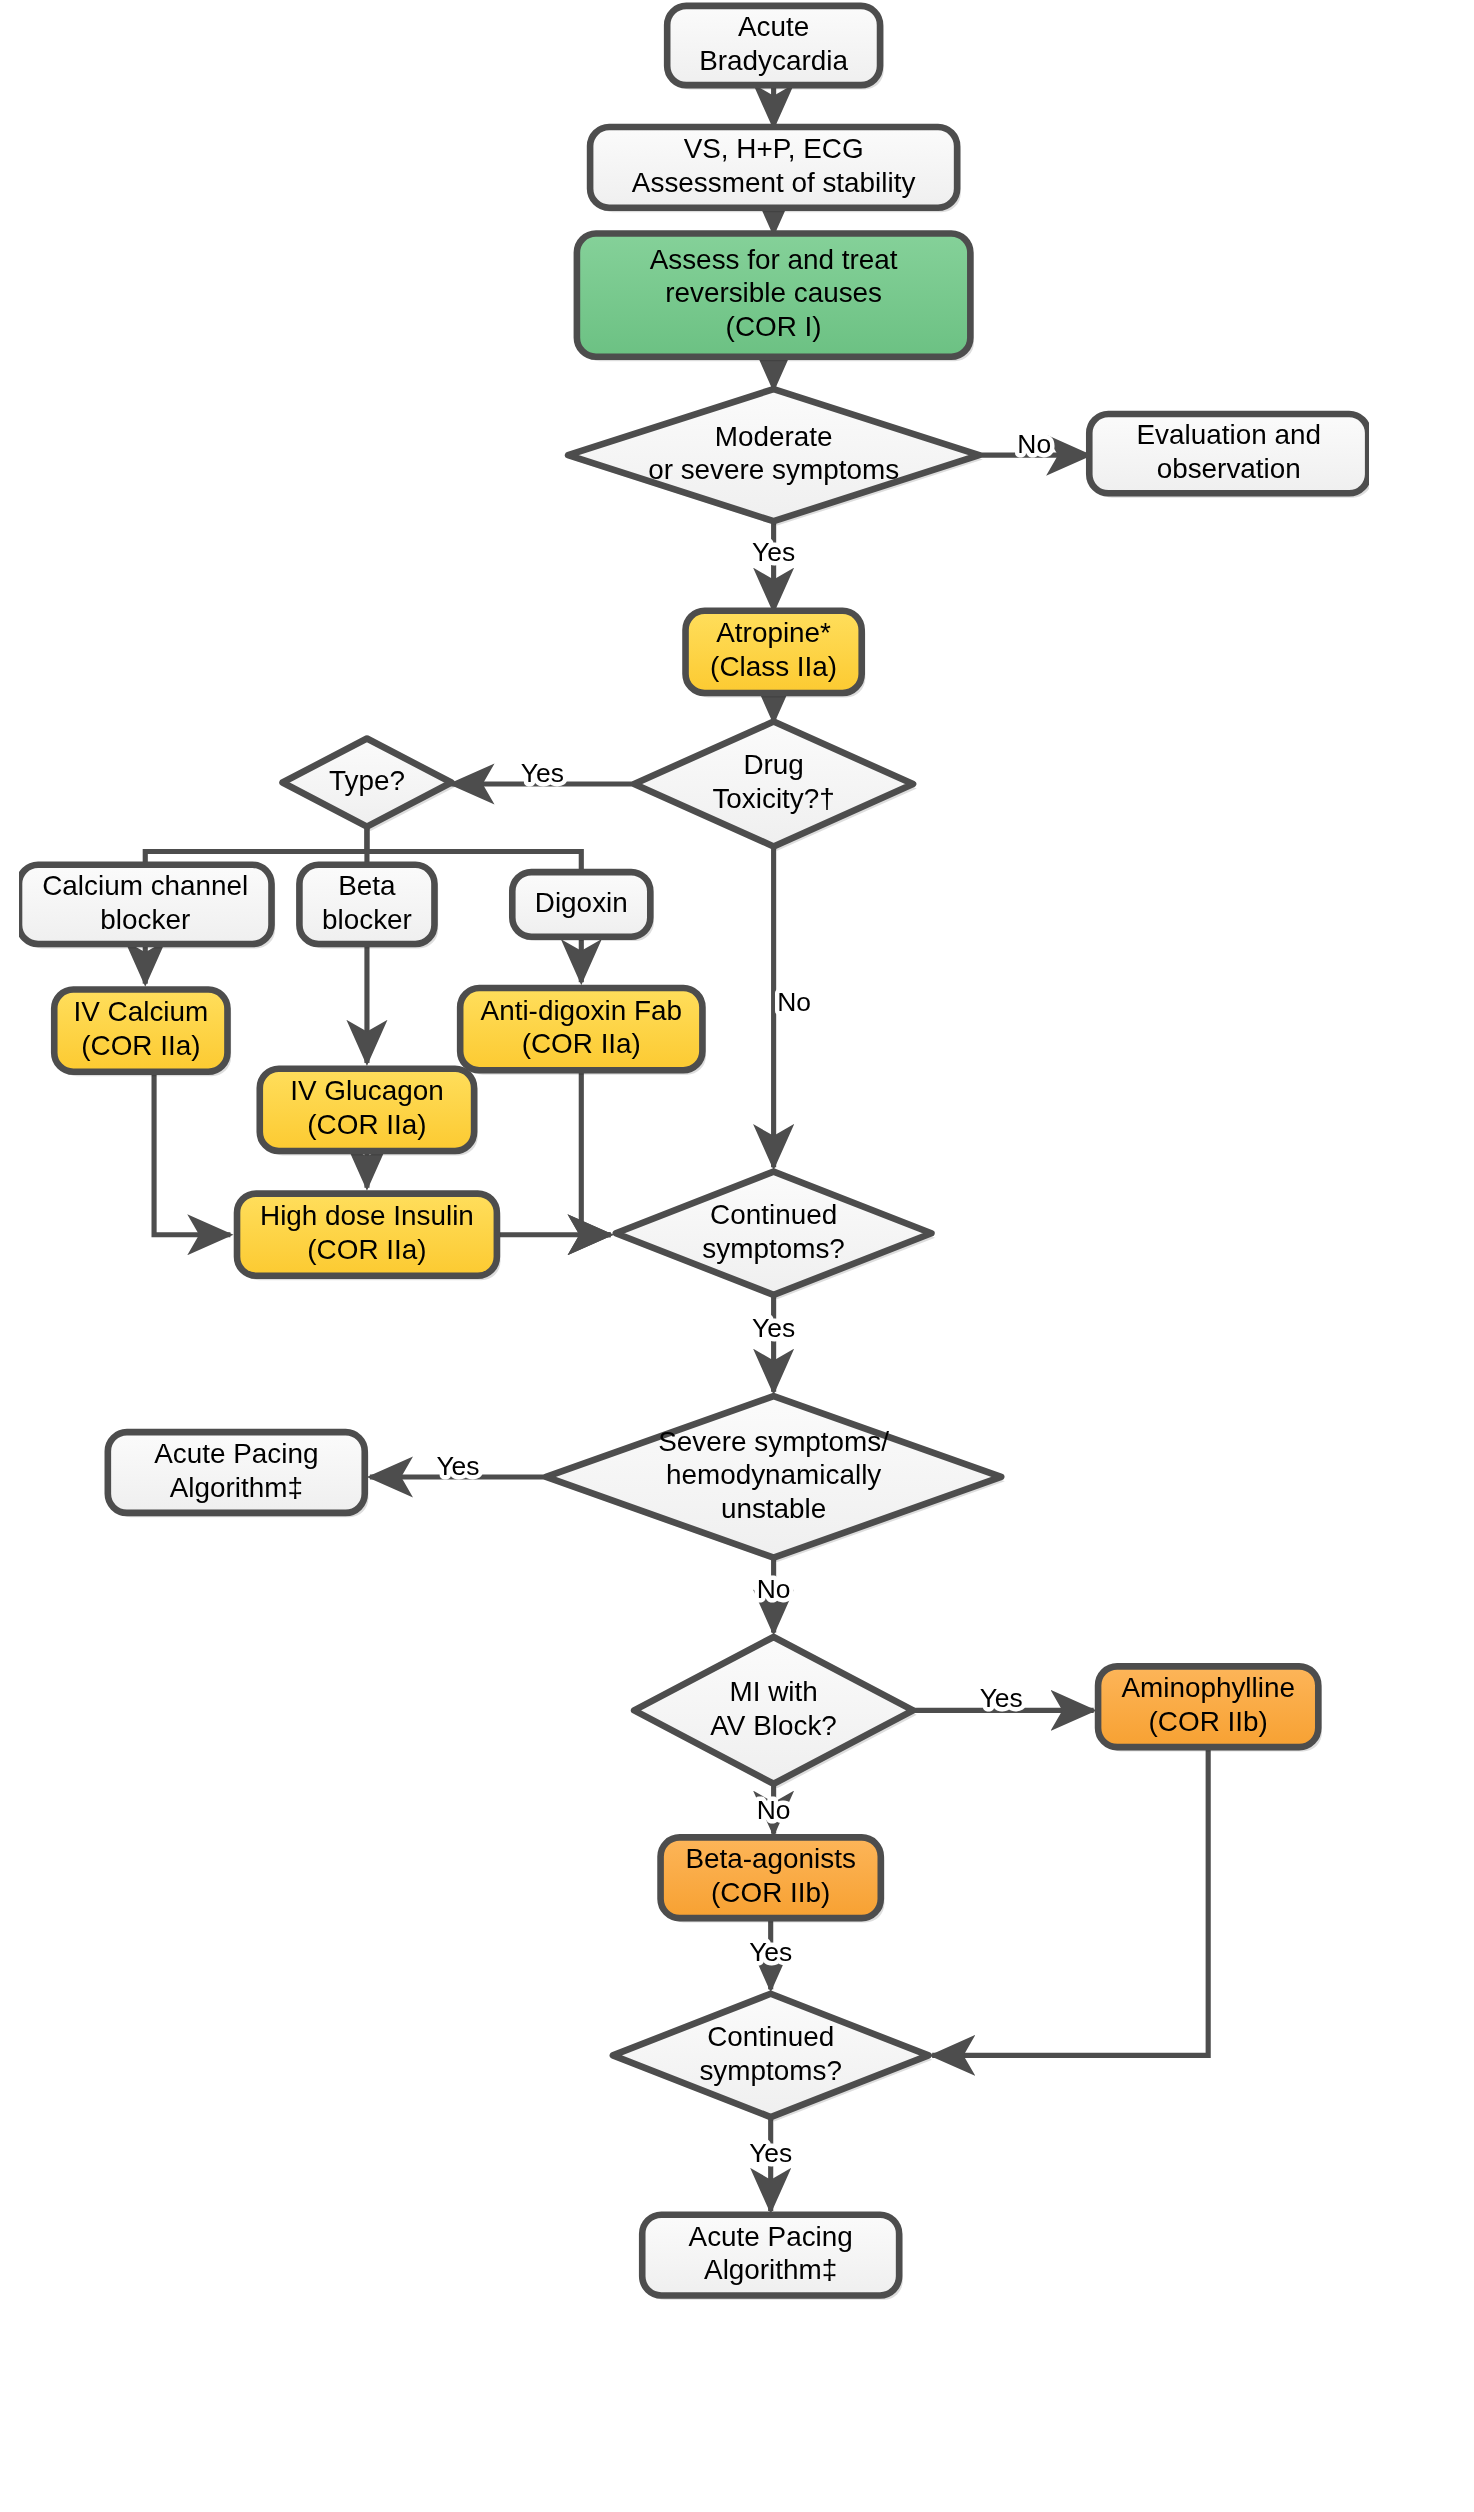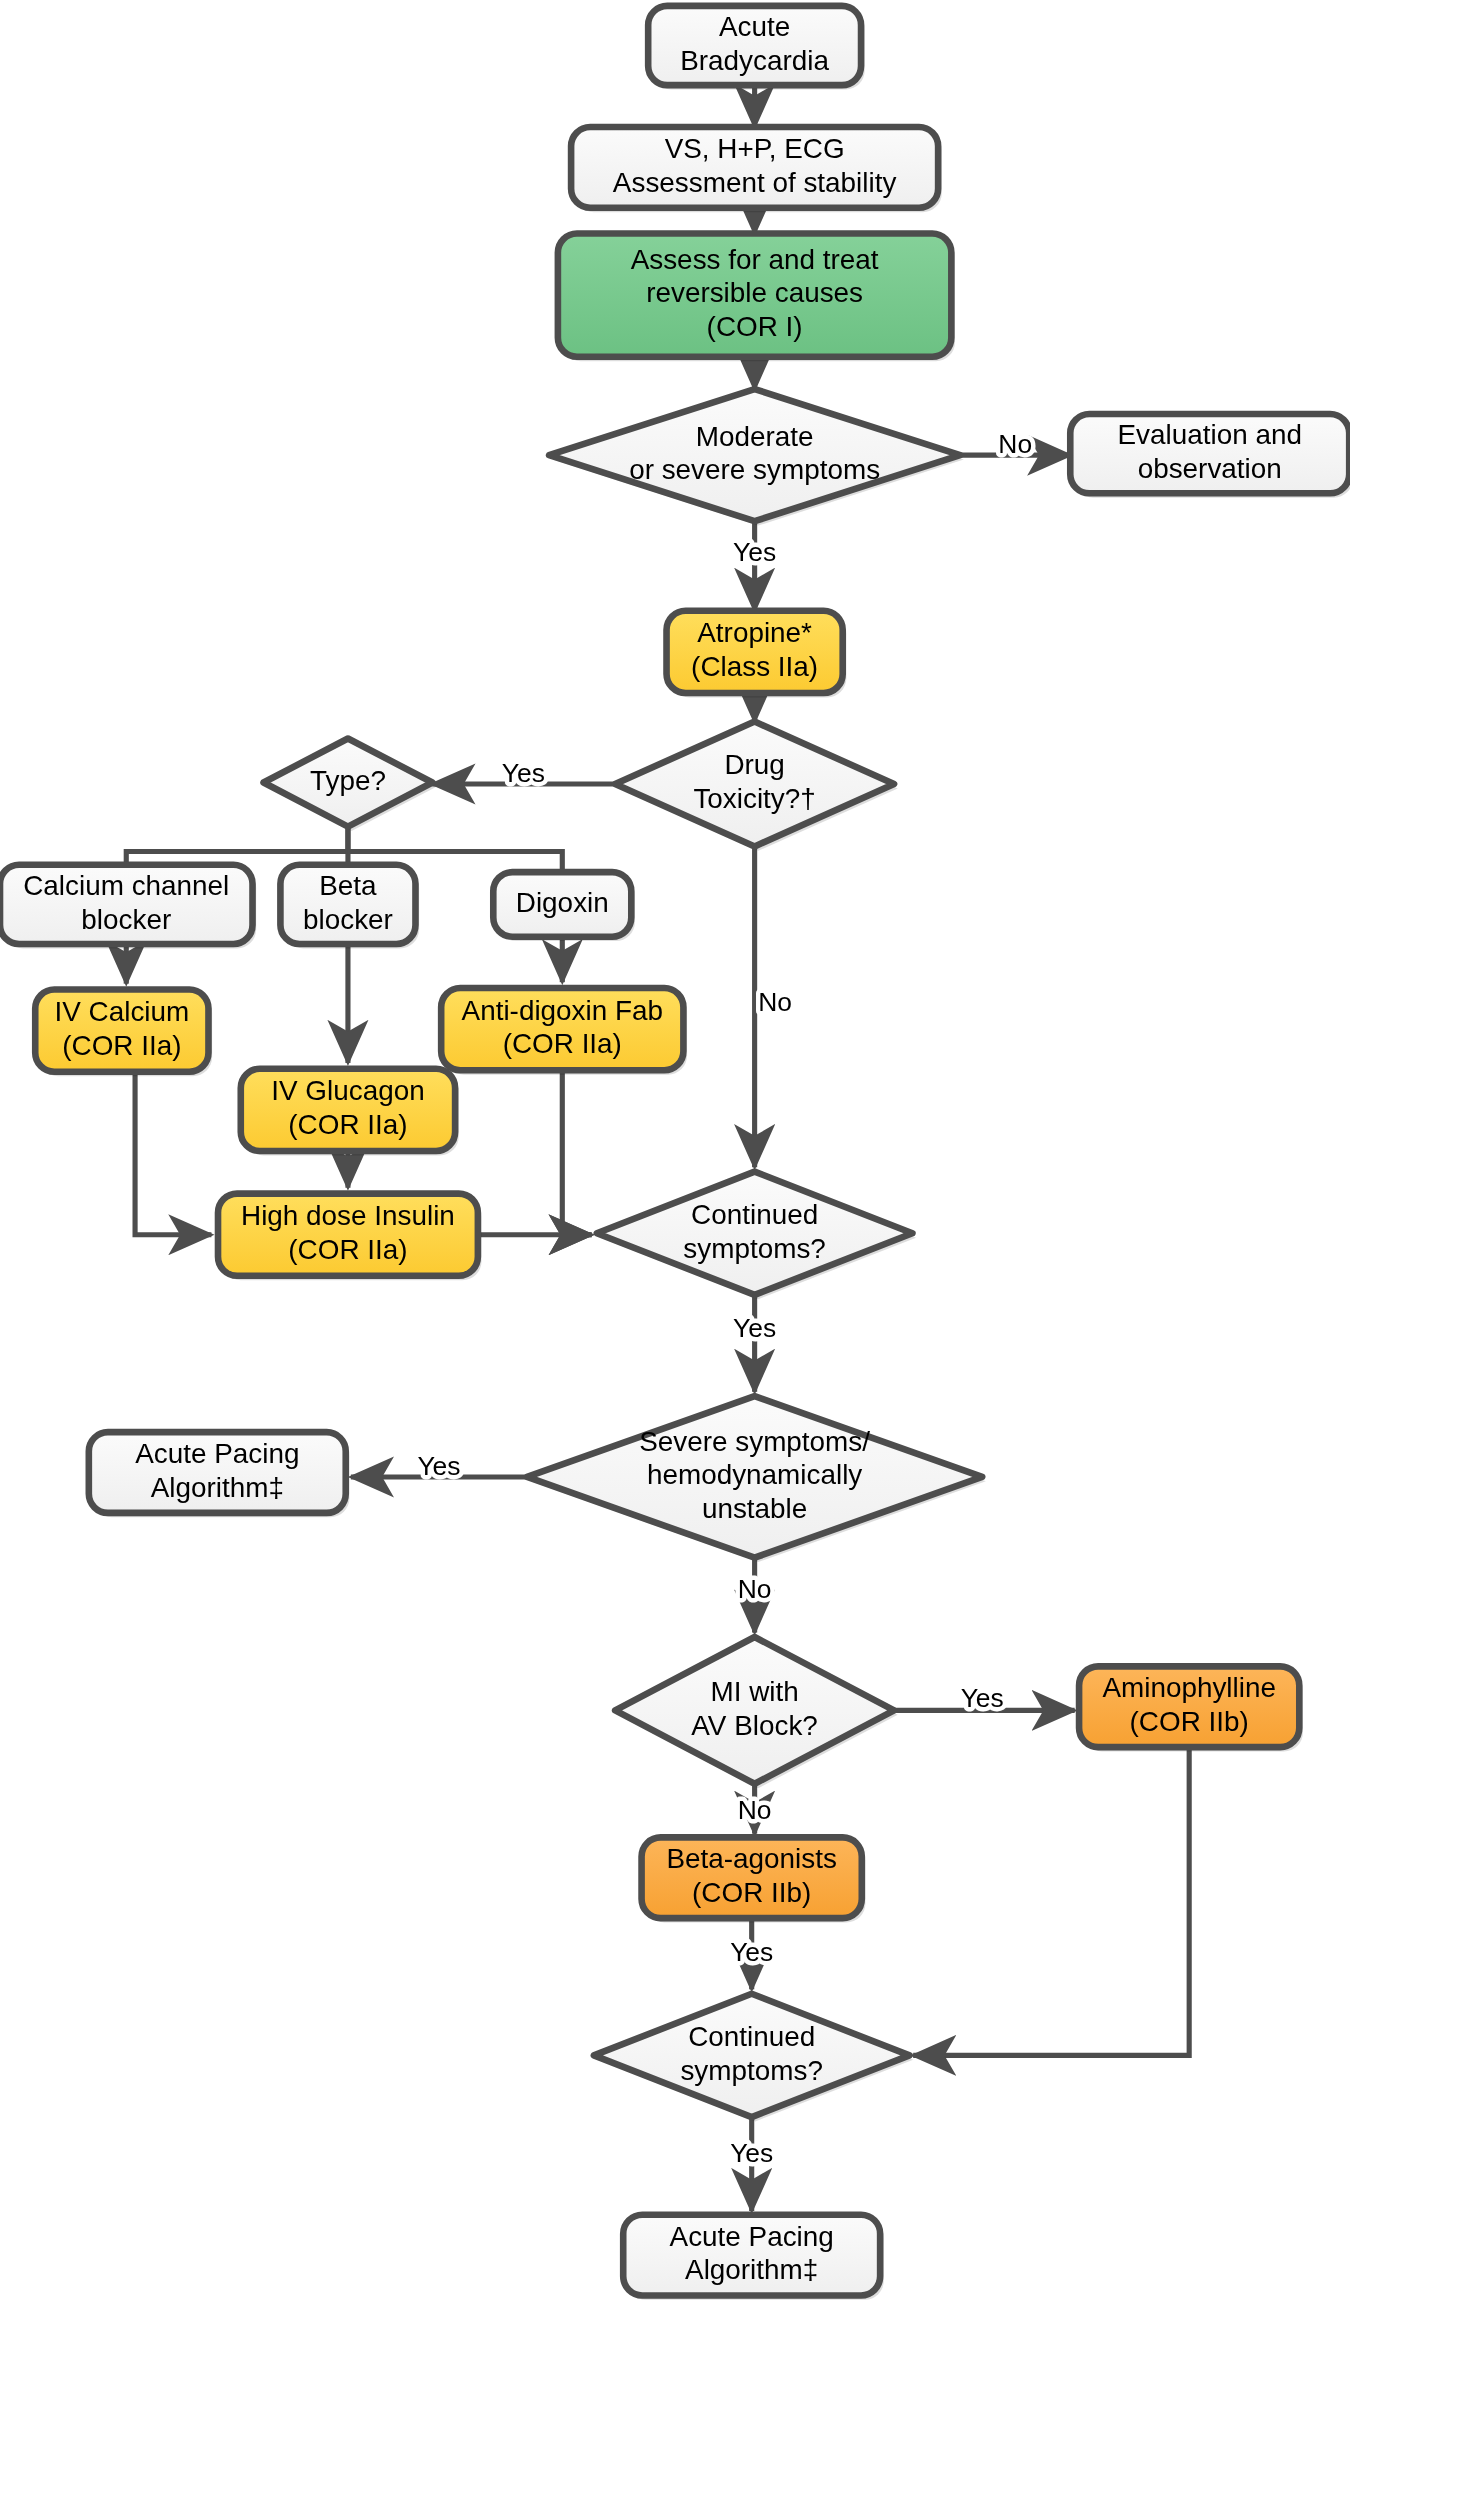--- a/index.html
+++ b/index.html
@@ -1,17 +1,17 @@
 <!DOCTYPE html>
 <html style="font-size:11.7px"><head>
 <meta charset="utf-8">
 <style>
   html,body{margin:0;padding:0;background:#ffffff;}
   body{font-family:"Liberation Sans",sans-serif;}
-  #stage{position:relative;width:1350px;height:2512px;background:#fff;overflow:hidden;}
+  #stage{position:relative;width:1350px;height:2512px;background:#fff;overflow:hidden;margin-left:19px;}
   svg#flow{position:absolute;left:0;top:0;width:1474px;height:2512px;display:block;}
   .nodeText{font-family:"Liberation Sans",sans-serif;font-size:38px;fill:#000;text-anchor:middle;dominant-baseline:middle;}
   .edgeText{font-family:"Liberation Sans",sans-serif;font-size:36px;fill:#000;text-anchor:middle;dominant-baseline:middle;}
   .shape{stroke:#4d4d4d;stroke-width:9;}
   .shadow{fill:#00000022;stroke:none;}
   .link{stroke:#4d4d4d;stroke-width:7;fill:none;}
 </style>
 </head>
 <body>
 

